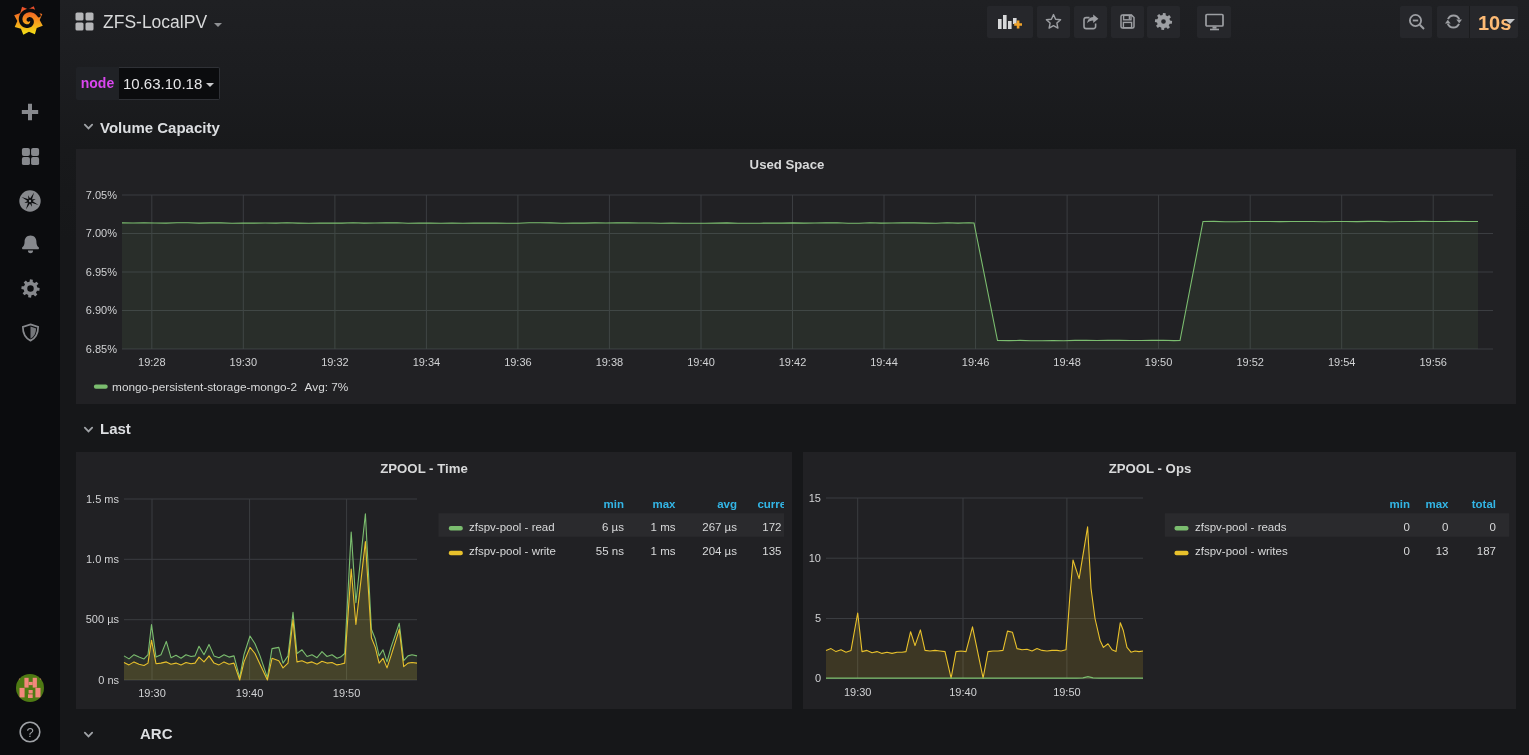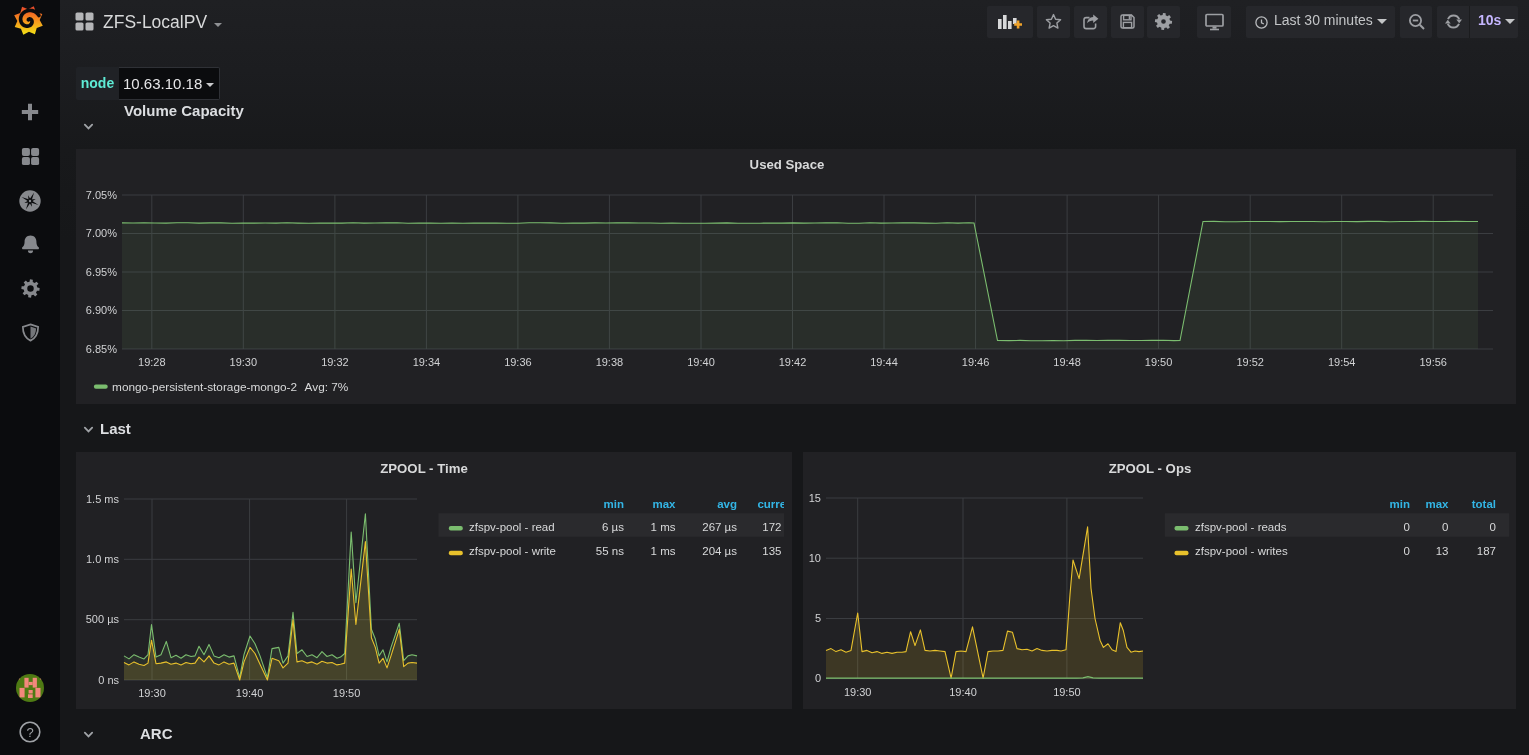--- a/index.html
+++ b/index.html
@@ -126,57 +126,49 @@
           <path d="M20.98 10.40 L20.67 13.54 L18.18 13.48 L17.05 15.59 L18.48 17.63 L16.05 19.63 L14.32 17.83 L12.03 18.53 L11.60 20.98 L8.46 20.67 L8.52 18.18 L6.41 17.05 L4.37 18.48 L2.37 16.05 L4.17 14.32 L3.47 12.03 L1.02 11.60 L1.33 8.46 L3.82 8.52 L4.95 6.41 L3.52 4.37 L5.95 2.37 L7.68 4.17 L9.97 3.47 L10.40 1.02 L13.54 1.33 L13.48 3.82 L15.59 4.95 L17.63 3.52 L19.63 5.95 L17.83 7.68 L18.53 9.97 Z M13.70 11.00 A2.7 2.7 0 1 0 8.30 11.00 A2.7 2.7 0 1 0 13.70 11.00 Z" fill="#9d9fa3" fill-rule="evenodd"></path>
         </svg>
       </div>
 <div class="navbtn" style="left:1137px;width:34px;">
         <svg style="position:absolute;left:8px;top:7px" width="19" height="18" viewBox="0 0 19 18" xmlns="http://www.w3.org/2000/svg">
 <rect x="1" y="1.5" width="17" height="11.5" rx="1" fill="none" stroke="#9d9fa3" stroke-width="1.7"></rect>
 <rect x="7.5" y="13.5" width="4" height="2.2" fill="#9d9fa3"></rect>
 <rect x="5" y="15.7" width="9" height="1.6" fill="#9d9fa3"></rect>
         </svg>
       </div>
-<div class="navbtn" style="left:1186px;width:149px;">
-        <svg style="position:absolute;left:9px;top:10px" width="13" height="13" viewBox="0 0 13 13" xmlns="http://www.w3.org/2000/svg">
-<circle cx="6.5" cy="6.5" r="5.6" fill="none" stroke="#b9bbbe" stroke-width="1.3"></circle>
-<path d="M6.5 3.4 V6.9 l2.4 1.1" fill="none" stroke="#b9bbbe" stroke-width="1.3"></path>
-        </svg>
-        <span style="position:absolute;left:28px;top:6px;font-size:14px;color:#c3c5c7;">Last 30 minutes</span>
-        <span style="position:absolute;left:131px;top:13px;width:0;height:0;border-left:5px solid transparent;border-right:5px solid transparent;border-top:5px solid #c3c5c7;"></span>
-      </div>
 <div class="navbtn" style="left:1340px;width:32px;">
         <svg style="position:absolute;left:8px;top:7px" width="18" height="18" viewBox="0 0 18 18" xmlns="http://www.w3.org/2000/svg">
 <circle cx="7.5" cy="7.5" r="5.6" fill="none" stroke="#9d9fa3" stroke-width="1.8"></circle>
 <line x1="4.8" y1="7.5" x2="10.2" y2="7.5" stroke="#9d9fa3" stroke-width="1.8"></line>
 <line x1="11.8" y1="11.8" x2="16" y2="16" stroke="#9d9fa3" stroke-width="2"></line>
         </svg>
       </div>
 <div class="navbtn" style="left:1377px;width:81px;">
         <svg style="position:absolute;left:8px;top:7px" width="17" height="17" viewBox="0 0 17 17" xmlns="http://www.w3.org/2000/svg">
 <path d="M14.2 6.2 a6.1 6.1 0 0 0 -11.2 0" fill="none" stroke="#9d9fa3" stroke-width="1.9"></path>
 <path d="M2.8 10.8 a6.1 6.1 0 0 0 11.2 0" fill="none" stroke="#9d9fa3" stroke-width="1.9"></path>
 <polygon points="11.3,6.6 17,6.6 14.2,10.2" fill="#9d9fa3"></polygon>
 <polygon points="0,10.4 5.7,10.4 2.8,6.8" fill="#9d9fa3"></polygon>
 </svg>
         <span style="position:absolute;left:32px;top:0;width:1px;height:31.5px;background:#1b1c1e;"></span>
-        <span style="position:absolute;left:41px;top:6px;font-size:14px;font-weight:bold;color:#c4b5fd;">10s</span>
+        <span style="position:absolute;left:41px;top:6px;font-size:20px;font-weight:bold;color:#fdba74;">10s</span>
         <span style="position:absolute;left:68px;top:13px;width:0;height:0;border-left:5px solid transparent;border-right:5px solid transparent;border-top:5px solid #c3c5c7;"></span>
       </div>
   </div>
 
   <div class="abs" style="left:76px;top:67px;height:33px;display:flex;">
-    <div style="background:#202226;border-radius:2px 0 0 2px;height:33px;line-height:33px;width:43px;text-align:center;color:#5eead4;font-size:14px;font-weight:bold;">node</div>
+    <div style="background:#202226;border-radius:2px 0 0 2px;height:33px;line-height:33px;width:43px;text-align:center;color:#d946ef;font-size:14px;font-weight:bold;">node</div>
     <div style="background:#0b0c0e;border:1px solid #2f3136;border-left:none;border-radius:0 2px 2px 0;height:33px;line-height:31px;width:101px;padding-left:4px;color:#e6e6e8;font-size:15px;">10.63.10.18<span style="display:inline-block;width:0;height:0;border-left:4.5px solid transparent;border-right:4.5px solid transparent;border-top:4.5px solid #c9cacc;margin-left:4px;vertical-align:middle;"></span></div>
   </div>
 
   <svg class="chev" style="left:83px;top:121px" viewBox="0 0 12 12">
       <path d="M2 4 L6 8 L10 4" stroke="#9fa2a6" stroke-width="2" fill="none" stroke-linecap="round"></path>
     </svg>
-  <div class="sechdr" style="left:100px;top:102px;margin-left:24px;">Volume Capacity</div>
+  <div class="sechdr" style="left:100px;top:119px;">Volume Capacity</div>
   <svg class="chev" style="left:83px;top:424px" viewBox="0 0 12 12">
       <path d="M2 4 L6 8 L10 4" stroke="#9fa2a6" stroke-width="2" fill="none" stroke-linecap="round"></path>
     </svg>
   <div class="sechdr" style="left:100px;top:420px;">Last</div>
   <svg class="chev" style="left:83px;top:729px" viewBox="0 0 12 12">
       <path d="M2 4 L6 8 L10 4" stroke="#9fa2a6" stroke-width="2" fill="none" stroke-linecap="round"></path>
     </svg>
   <div class="sechdr" style="left:100px;top:725px;margin-left:40px;">ARC</div>
   <svg class="panel" style="left:76px;top:149px" width="1440" height="255" xmlns="http://www.w3.org/2000/svg">
 <rect width="1440" height="255" fill="#212124"></rect>

